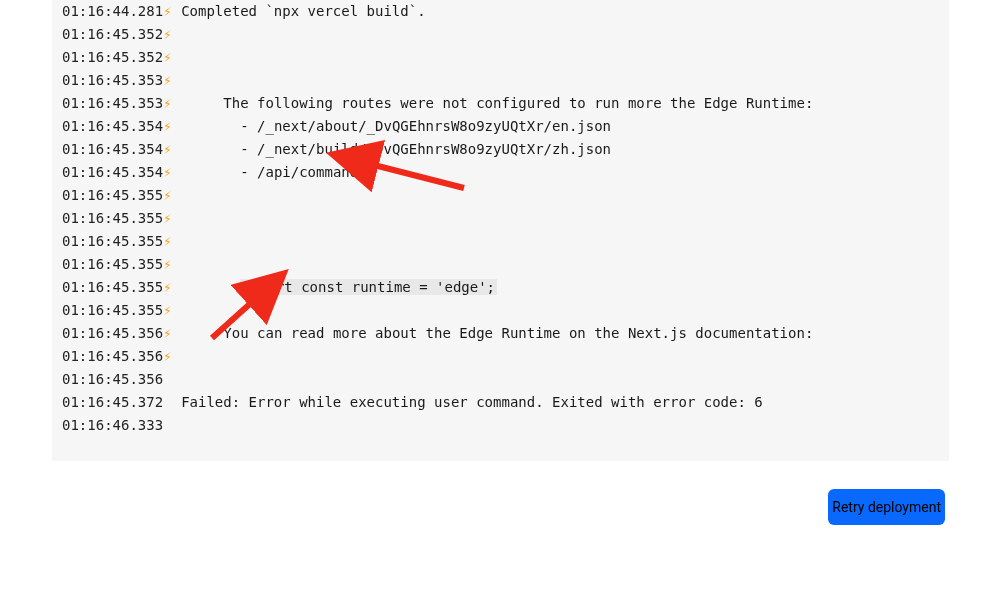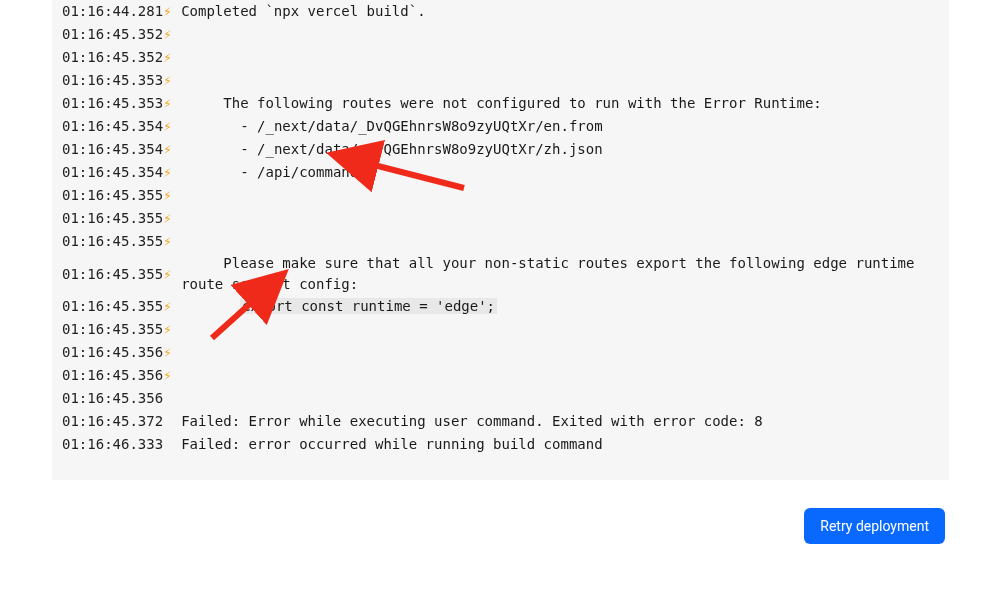--- a/index.html
+++ b/index.html
@@ -59,27 +59,27 @@
     background: #e8e8e8;
     padding: 0 2px;
   }
   .actions {
     display: flex;
     justify-content: flex-end;
     padding: 28px 56px 28px 0;
   }
   .btn-primary {
     background: #0969ff;
-    color: #ffffff;
+    color: #000000;
     border: none;
     border-radius: 6px;
     font-family: -apple-system, BlinkMacSystemFont, "Segoe UI", Roboto, sans-serif;
     font-size: 14px;
     font-weight: 400;
-    padding: 10px 16px;
+    padding: 10px 4px;
     cursor: pointer;
   }
 
   
   .arrows {
     position: absolute;
     inset: 0;
     pointer-events: none;
   }
 </style>
@@ -87,35 +87,35 @@
 <body>
 
 <div class="page">
 
   <div class="log-panel">
     <div id="log-rows">
         <div class="log-row"><span class="ts">01:16:44.281</span><span class="icon-col"><span class="lightning">⚡︎</span></span><span class="msg">Completed `npx vercel build`.</span></div>
         <div class="log-row"><span class="ts">01:16:45.352</span><span class="icon-col"><span class="lightning">⚡︎</span></span><span class="msg"></span></div>
         <div class="log-row"><span class="ts">01:16:45.352</span><span class="icon-col"><span class="lightning">⚡︎</span></span></div>
         <div class="log-row"><span class="ts">01:16:45.353</span><span class="icon-col"><span class="lightning">⚡︎</span></span><span class="msg"></span></div>
-        <div class="log-row"><span class="ts">01:16:45.353</span><span class="icon-col"><span class="lightning">⚡︎</span></span><span class="msg">     The following routes were not configured to run with the Error Runtime:</span></div>
-        <div class="log-row"><span class="ts">01:16:45.354</span><span class="icon-col"><span class="lightning">⚡︎</span></span><span class="msg">       - /_next/data/_DvQGEhnrsW8o9zyUQtXr/en.from</span></div>
-        <div class="log-row"><span class="ts">01:16:45.354</span><span class="icon-col"><span class="lightning">⚡︎</span></span><span class="msg">       - /_next/data/_DvQGEhnrsW8o9zyUQtXr/zh.json</span></div>
+        <div class="log-row"><span class="ts">01:16:45.353</span><span class="icon-col"><span class="lightning">⚡︎</span></span><span class="msg">     The following routes were not configured to run more the Edge Runtime:</span></div>
+        <div class="log-row"><span class="ts">01:16:45.354</span><span class="icon-col"><span class="lightning">⚡︎</span></span><span class="msg">       - /_next/about/_DvQGEhnrsW8o9zyUQtXr/en.json</span></div>
+        <div class="log-row"><span class="ts">01:16:45.354</span><span class="icon-col"><span class="lightning">⚡︎</span></span><span class="msg">       - /_next/build/_DvQGEhnrsW8o9zyUQtXr/zh.json</span></div>
         <div class="log-row"><span class="ts">01:16:45.354</span><span class="icon-col"><span class="lightning">⚡︎</span></span><span class="msg">       - /api/command</span></div>
         <div class="log-row"><span class="ts">01:16:45.355</span><span class="icon-col"><span class="lightning">⚡︎</span></span></div>
         <div class="log-row"><span class="ts">01:16:45.355</span><span class="icon-col"><span class="lightning">⚡︎</span></span></div>
         <div class="log-row"><span class="ts">01:16:45.355</span><span class="icon-col"><span class="lightning">⚡︎</span></span><span class="msg"></span></div>
-        <div class="log-row"><span class="ts">01:16:45.355</span><span class="icon-col"><span class="lightning">⚡︎</span></span><span class="msg">     Please make sure that all your non-static routes export the following edge runtime route segment config:</span></div>
+        <div class="log-row"><span class="ts">01:16:45.355</span><span class="icon-col"><span class="lightning">⚡︎</span></span></div>
         <div class="log-row"><span class="ts">01:16:45.355</span><span class="icon-col"><span class="lightning">⚡︎</span></span><span class="msg"><span>       </span><span class="highlight">export const runtime = 'edge';</span></span></div>
         <div class="log-row"><span class="ts">01:16:45.355</span><span class="icon-col"><span class="lightning">⚡︎</span></span><span class="msg"></span></div>
-        <div class="log-row"><span class="ts">01:16:45.356</span><span class="icon-col"><span class="lightning">⚡︎</span></span></div>
+        <div class="log-row"><span class="ts">01:16:45.356</span><span class="icon-col"><span class="lightning">⚡︎</span></span><span class="msg">     You can read more about the Edge Runtime on the Next.js documentation:</span></div>
         <div class="log-row"><span class="ts">01:16:45.356</span><span class="icon-col"><span class="lightning">⚡︎</span></span></div>
         <div class="log-row"><span class="ts">01:16:45.356</span><span class="icon-col"></span><span class="msg"></span></div>
-        <div class="log-row"><span class="ts">01:16:45.372</span><span class="icon-col"></span><span class="msg">Failed: Error while executing user command. Exited with error code: 8</span></div>
-        <div class="log-row"><span class="ts">01:16:46.333</span><span class="icon-col"></span><span class="msg">Failed: error occurred while running build command</span></div>
+        <div class="log-row"><span class="ts">01:16:45.372</span><span class="icon-col"></span><span class="msg">Failed: Error while executing user command. Exited with error code: 6</span></div>
+        <div class="log-row"><span class="ts">01:16:46.333</span><span class="icon-col"></span></div>
       </div>
 
     <svg class="arrows" viewBox="0 0 897 490" preserveAspectRatio="none">
       <defs>
         <marker id="ah1" viewBox="0 0 12 12" refX="1" refY="6" markerWidth="9" markerHeight="9" orient="auto-start-reverse">
           <path d="M0,0 L12,6 L0,12 Z" fill="#ef2a1a"></path>
         </marker>
         <marker id="ah2" viewBox="0 0 12 12" refX="1" refY="6" markerWidth="9" markerHeight="9" orient="auto-start-reverse">
           <path d="M0,0 L12,6 L0,12 Z" fill="#ef2a1a"></path>
         </marker>

